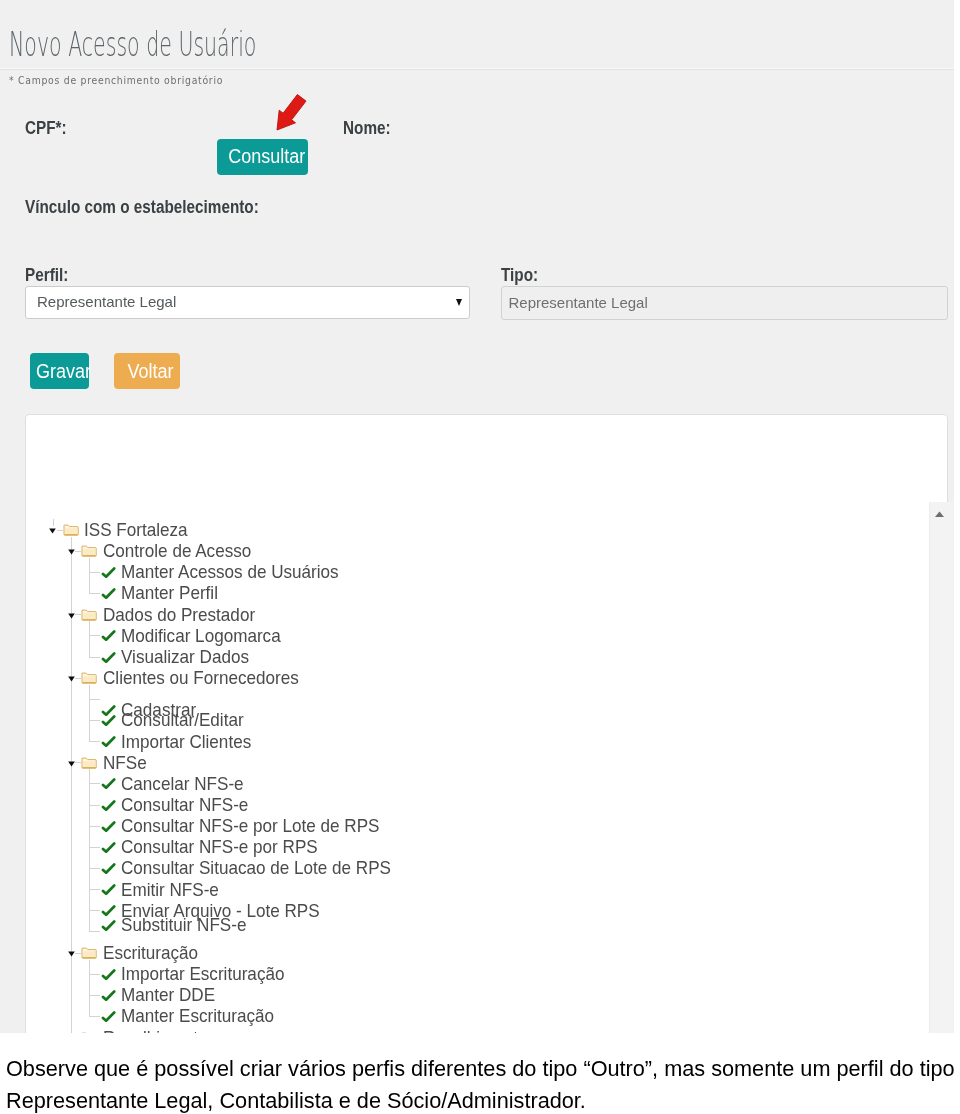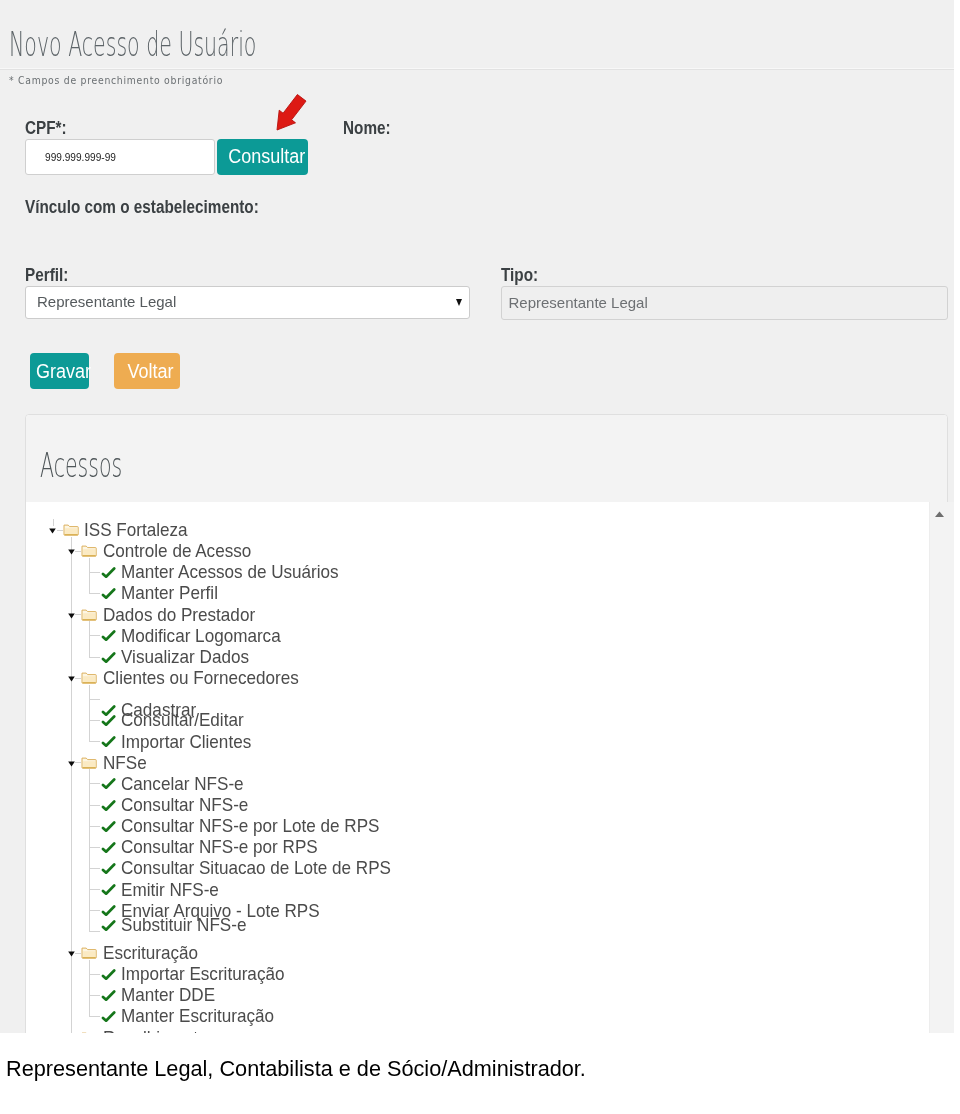--- a/index.html
+++ b/index.html
@@ -83,23 +83,20 @@
 
 <div class="page">
 
   <div class="shot">
 
     <div class="title">Novo Acesso de Usuário</div>
     <div class="hr-top"></div>
     <div class="reqnote">* Campos de preenchimento obrigatório</div>
 
     <div class="lbl" style="left:25px;top:119px">CPF*:</div>
-    <div class="inp" style="left:25px;top:139px;width:190px;height:35.5px">
-        <span>999.999.999-99</span>
-      </div>
     <div class="btn teal" style="left:216.5px;top:138.5px;width:91px;height:36.5px">
         <span>Consultar</span>
       </div>
 
     <svg class="annot" style="position:absolute;left:270px;top:88px;width:42px;height:46px" viewBox="270 88 42 46">
       <path d="M277.0 130.0 L279.2 110.2 L283.1 113.2 L297.4 94.5 L306.0 101.1 L291.6 119.8 L295.5 122.8 Z" fill="#dd1a14" stroke="#b8100c" stroke-width="0.9" stroke-linejoin="round"></path>
     </svg>
 
     <div class="lbl" style="left:343px;top:119px">Nome:</div>
 
@@ -117,23 +114,20 @@
       </div>
 
     <div class="btn teal" style="left:30px;top:353px;width:59px;height:36px">
         <span>Gravar</span>
       </div>
     <div class="btn orange" style="left:113.5px;top:353px;width:66px;height:36px">
         <span>Voltar</span>
       </div>
 
     <div class="panel">
-      <div class="panel-head">
-        <h2>Acessos</h2>
-      </div>
       <div class="treewrap">
         <div class="tree" id="tree" style="top:17px">
             <div class="vl" style="left:44.9px;top:17.6px;height:501.1px"></div>
             <div class="vl" style="left:63.3px;top:38.7px;height:35.8px"></div>
             <div class="vl" style="left:63.3px;top:102.2px;height:35.8px"></div>
             <div class="vl" style="left:63.3px;top:165.6px;height:57.0px"></div>
             <div class="vl" style="left:63.3px;top:250.2px;height:162.7px"></div>
             <div class="vl" style="left:63.3px;top:440.6px;height:56.9px"></div>
             <div class="vl" style="left:26.5px;top:-0.4px;height:7.5px"></div>
             <div class="hl" style="left:30.7px;top:10.6px;width:6.2px"></div>
@@ -350,16 +344,17 @@
       <div class="sbtn">
         <svg width="27" height="20" viewBox="0 0 27 20">
             <path d="M5.0 15.0 L9.5 9.5 L14.0 15.0 Z" fill="#6e6e6e"></path>
           </svg>
       </div>
     </div>
 
   </div>
 
   <div class="cap" style="position:absolute;left:6px;top:1053px;width:950px;font-family:'Liberation Sans',sans-serif;font-size:21.7px;color:#000;line-height:32.1px;white-space:nowrap">
+    <div>Observe que é possível criar vários perfis diferentes do tipo “Outro”, mas somente um perfil do tipo</div>
     <div>Representante Legal, Contabilista e de Sócio/Administrador.</div>
   </div>
 
 </div>
 
 </body></html>

